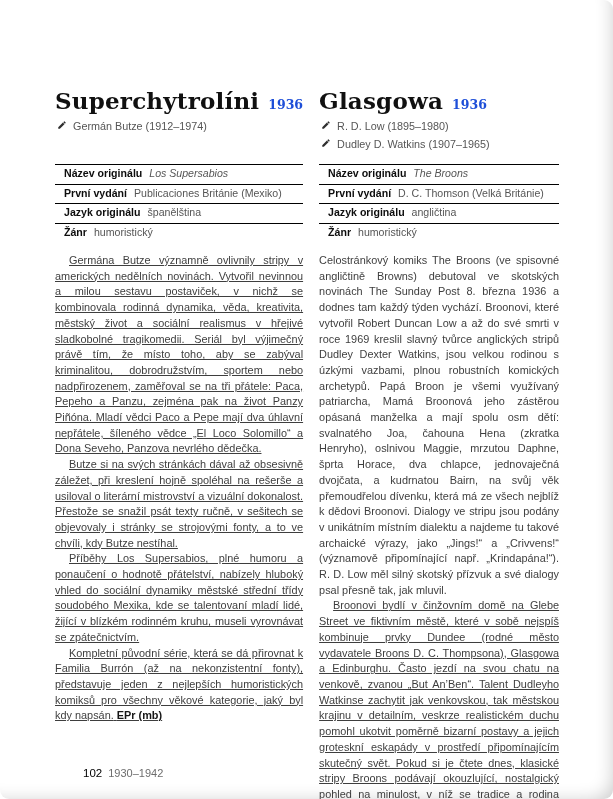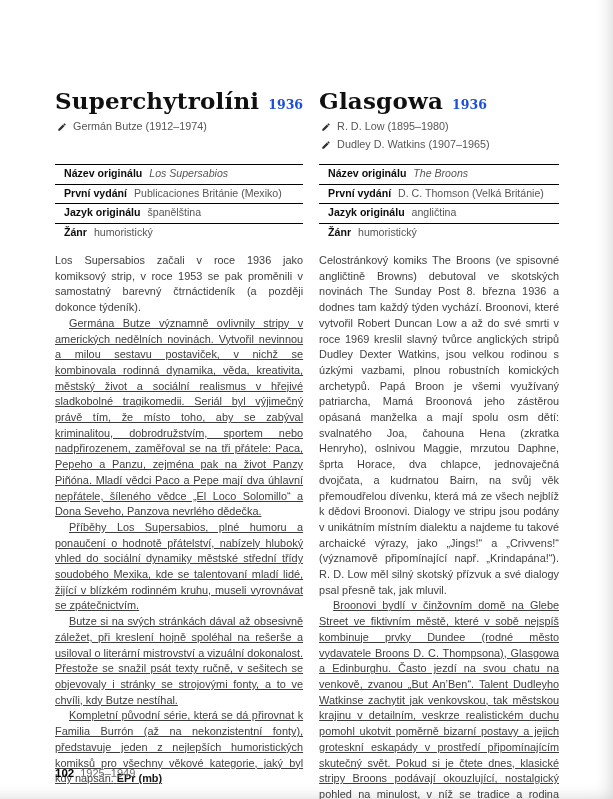--- a/index.html
+++ b/index.html
@@ -3,51 +3,52 @@
 <meta charset="utf-8">
 <style>
   html,body{margin:0;padding:0;background:#ffffff;}
   .page{
     position:relative;
     width:613px;height:799px;
     background:#ffffff;
     overflow:hidden;
     font-family:"Liberation Sans", sans-serif;
     box-shadow: inset -14px -12px 18px -14px rgba(0,0,0,0.20);
+    border-radius: 9px;
   }
   .content{
     position:absolute;left:55px;top:86px;width:504px;
     display:grid;grid-template-columns:1fr 1fr;column-gap:16px;
   }
   .entry-head{height:78px;}
   .title-row{display:flex;align-items:baseline;gap:9px;}
   .title{
     margin:0;
     font-family:"DejaVu Serif", serif;
     font-weight:bold;font-size:23px;line-height:26px;
     letter-spacing:.2px;color:#101010;white-space:nowrap;
   }
   .year{font-family:"DejaVu Serif", serif;font-weight:bold;font-size:12.5px;color:#1d4ed8;margin-top:11px;}
-  .author-row{display:flex;align-items:flex-end;gap:6px;margin-top:6px;padding-left:2px;}
+  .author-row{display:flex;align-items:flex-start;gap:6px;margin-top:6px;padding-left:2px;}
   .author{font-size:10.8px;color:#555;}
   .pencil{display:inline-flex;align-items:center;}
   .pencil svg{display:block;}
   .meta-row{border-top:1px solid #000;padding:3px 9px 4px;font-size:10.6px;line-height:11.5px;}
   .meta-row .label{font-weight:bold;color:#0d0d0d;margin-right:4px;}
   .meta-row .value{color:#555;}
   .value.italic{font-style:italic;}
   .body{
     margin-top:11px;font-size:10.9px;line-height:15.7px;
     color:#3e3e3e;text-align:justify;hyphens:auto;
   }
   .para{margin:0;}
   .indent{text-indent:14px;text-decoration:underline;}
   .credit{color:#161616;font-weight:bold;}
   .page-footer{position:absolute;left:55px;bottom:20px;font-size:11px;color:#6d6d6d;}
-  .pagenum{color:#000;font-weight:bold;margin-right:6px;font-size:11.5px;}
+  .pagenum{color:#000;font-weight:normal;margin-right:6px;font-size:11.5px;margin-left:28px;}
 </style>
 </head>
 <body>
 
 <div class="page">
   <div class="content">
 
     <section class="entry">
       <header class="entry-head">
         <div class="title-row">
@@ -77,24 +78,23 @@
           <span class="label">Jazyk originálu</span>
           <span class="value">španělština</span>
         </div>
         <div class="meta-row">
           <span class="label">Žánr</span>
           <span class="value">humoristický</span>
         </div>
       </div>
 
       <div class="body">
-        <p class="para">Los Supersabios začali v roce 1936 jako komiksový strip, v roce 1953 se pak proměnili v samostatný barevný čtrnáctideník (a později dokonce týdeník).</p>
         <p class="para indent">Germána Butze významně ovlivnily stripy v amerických nedělních novinách. Vytvořil nevinnou a milou sestavu postaviček, v nichž se kombinovala rodinná dynamika, věda, kreativita, městský život a sociální realismus v hřejivé sladkobolné tragikomedii. Seriál byl výjimečný právě tím, že místo toho, aby se zabýval kriminalitou, dobrodružstvím, sportem nebo nadpřirozenem, zaměřoval se na tři přátele: Paca, Pepeho a Panzu, zejména pak na život Panzy Piñóna. Mladí vědci Paco a Pepe mají dva úhlavní nepřátele, šíleného vědce „El Loco Solomillo“ a Dona Seveho, Panzova nevrlého dědečka.</p>
+        <p class="para indent">Butze si na svých stránkách dával až obsesivně záležet, při kreslení hojně spoléhal na rešerše a usiloval o literární mistrovství a vizuální dokonalost. Přestože se snažil psát texty ručně, v sešitech se objevovaly i stránky se strojovými fonty, a to ve chvíli, kdy Butze nestíhal.</p>
         <p class="para indent">Příběhy Los Supersabios, plné humoru a ponaučení o hodnotě přátelství, nabízely hluboký vhled do sociální dynamiky městské střední třídy soudobého Mexika, kde se talentovaní mladí lidé, žijící v blízkém rodinném kruhu, museli vyrovnávat se zpátečnictvím.</p>
-        <p class="para indent">Butze si na svých stránkách dával až obsesivně záležet, při kreslení hojně spoléhal na rešerše a usiloval o literární mistrovství a vizuální dokonalost. Přestože se snažil psát texty ručně, v sešitech se objevovaly i stránky se strojovými fonty, a to ve chvíli, kdy Butze nestíhal.</p>
         <p class="para indent"><span>Kompletní původní série, která se dá přirovnat k Familia Burrón (až na nekonzistentní fonty), představuje jeden z nejlepších humoristických komiksů pro všechny věkové kategorie, jaký byl kdy napsán.</span> <b class="credit">EPr (mb)</b></p>
       </div>
     </section>
 
     <section class="entry">
       <header class="entry-head">
         <div class="title-row">
           <h1 class="title">Glasgowa</h1>
           <span class="year">1936</span>
         </div>
@@ -137,15 +137,15 @@
 
       <div class="body">
         <p class="para">Celostránkový komiks The Broons (ve spisovné angličtině Browns) debutoval ve skotských novinách The Sunday Post 8. března 1936 a dodnes tam každý týden vychází. Broonovi, které vytvořil Robert Duncan Low a až do své smrti v roce 1969 kreslil slavný tvůrce anglických stripů Dudley Dexter Watkins, jsou velkou rodinou s úzkými vazbami, plnou robustních komických archetypů. Papá Broon je všemi využívaný patriarcha, Mamá Broonová jeho zástěrou opásaná manželka a mají spolu osm dětí: svalnatého Joa, čahouna Hena (zkratka Henryho), oslnivou Maggie, mrzutou Daphne, šprta Horace, dva chlapce, jednovaječná dvojčata, a kudrnatou Bairn, na svůj věk přemoudřelou dívenku, která má ze všech nejblíž k dědovi Broonovi. Dialogy ve stripu jsou podány v unikátním místním dialektu a najdeme tu takové archaické výrazy, jako „Jings!“ a „Crivvens!“ (významově připomínající např. „Krindapána!“). R. D. Low měl silný skotský přízvuk a své dialogy psal přesně tak, jak mluvil.</p>
         <p class="para indent"><span>Broonovi bydlí v činžovním domě na Glebe Street ve fiktivním městě, které v sobě nejspíš kombinuje prvky Dundee (rodné město vydavatele Broons D. C. Thompsona), Glasgowa a Edinburghu. Často jezdí na svou chatu na venkově, zvanou „But An’Ben“. Talent Dudleyho Watkinse zachytit jak venkovskou, tak městskou krajinu v detailním, veskrze realistickém duchu pomohl ukotvit poměrně bizarní postavy a jejich groteskní eskapády v prostředí připomínajícím skutečný svět. Pokud si je čtete dnes, klasické stripy Broons podávají okouzlující, nostalgický pohled na minulost, v níž se tradice a rodina komicky střetávají se všemi změnami a zmatkem moderní doby.</span> </p>
       </div>
     </section>
 
   </div>
 
   <footer class="page-footer">
-    <b class="pagenum">102</b><span class="section">1925–1949</span>
+    <b class="pagenum">102</b><span class="section">1930–1942</span>
   </footer>
 </div>
 
 </body></html>

